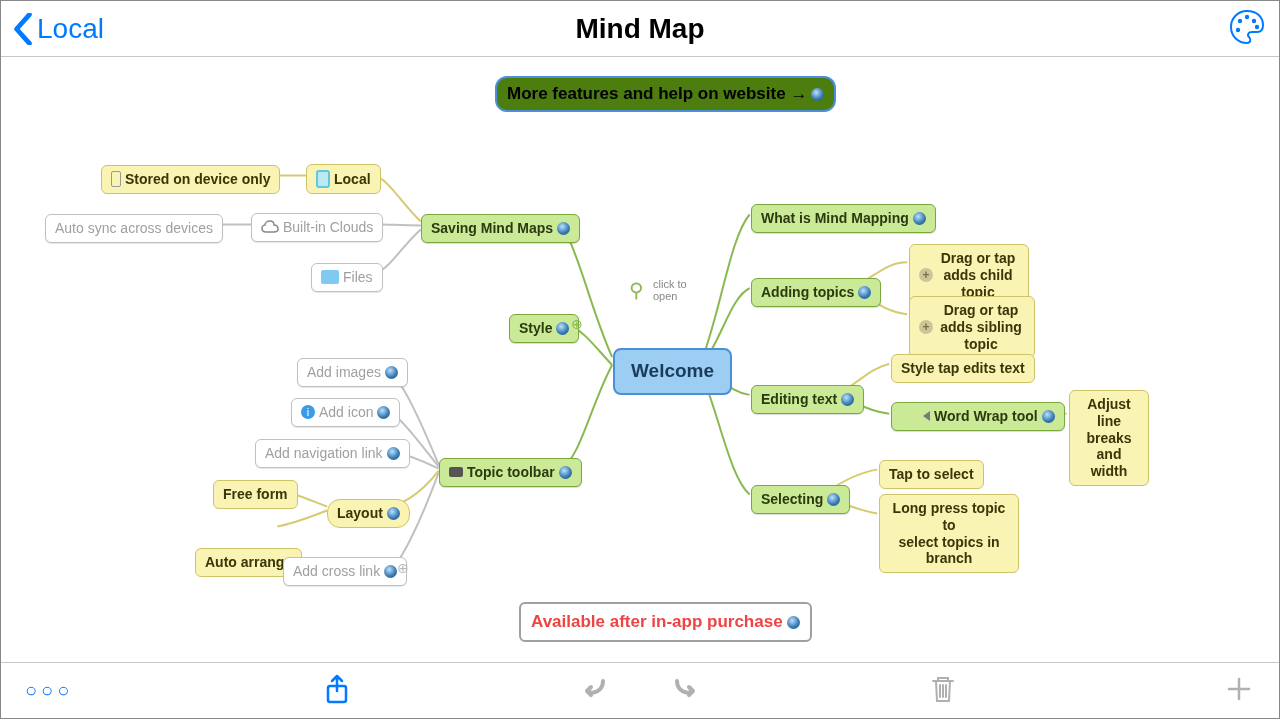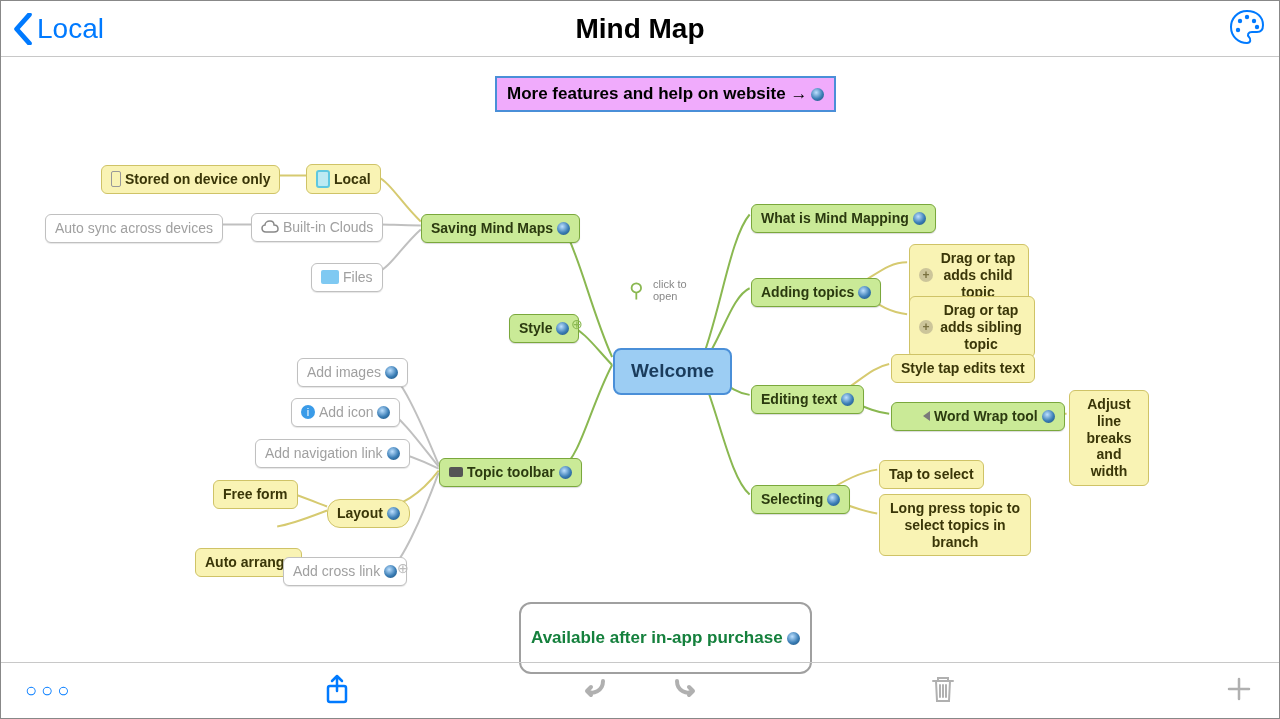--- a/index.html
+++ b/index.html
@@ -16,22 +16,22 @@
   .toolbar-left { display:flex; align-items:center; }
   .toolbar-center { display:flex; align-items:center; gap: 58px; position:absolute; left:50%; transform:translateX(-50%); }
   .toolbar svg { width: 32px; height: 32px; }
   .dots { color:#007aff; font-size:20px; letter-spacing:4px; cursor:pointer; }
 
   .node { position: absolute; border-radius: 6px; padding: 5px 9px; font-size: 14px; font-weight: 600; color: #2b3a0f; text-align: center; line-height: 1.2; display: inline-flex; align-items: center; gap: 4px; white-space: nowrap; }
   .green { background: #caea97; border: 1px solid #7aa83c; box-shadow: 0 1px 1px rgba(0,0,0,.15); }
   .yellow { background: #f9f3b4; border: 1px solid #cfc367; color: #3a3608; }
   .gray { background: #fff; border: 1px solid #c0c0c0; color: #a0a0a0; font-weight: 500; box-shadow: 0 1px 1px rgba(0,0,0,.1); }
   .central { background: #9ccdf3; border: 2px solid #4a8fd8; font-size: 19px; font-weight: 700; color: #1a3c5c; padding: 10px 16px; border-radius: 8px; }
-  .top-banner { background: #f0abfc; border: 2px solid #4a8fd8; font-size: 17px; color: #000; font-weight: 600; padding: 6px 10px; border-radius: 0; }
-  .bottom-banner { background: #fff; border: 2px solid #a0a0a0; font-size: 17px; color: #15803d; font-weight: 600; padding: 24px 10px; border-radius: 12px; }
+  .top-banner { background: #4d7c0f; border: 2px solid #4a8fd8; font-size: 17px; color: #000; font-weight: 600; padding: 6px 10px; border-radius: 12px; }
+  .bottom-banner { background: #fff; border: 2px solid #a0a0a0; font-size: 17px; color: #ef4444; font-weight: 600; padding: 8px 10px; border-radius: 6px; }
   .multiline { white-space: normal; }
   .globe { display:inline-block; width:13px; height:13px; border-radius:50%; background: radial-gradient(circle at 40% 35%, #bde0ff 0%, #3a7db5 55%, #1a4a73 100%); vertical-align:middle; flex-shrink:0; }
   .plus-circle { width:14px; height:14px; border-radius:50%; background:#ccc59a; color:#7a7240; display:inline-flex; align-items:center; justify-content:center; font-size:12px; font-weight:bold; flex-shrink:0;}
   .tri-left { width:0; height:0; border-top:5px solid transparent; border-bottom:5px solid transparent; border-right:7px solid #7a7a7a; flex-shrink:0;}
   .note-text { position:absolute; font-size:11px; color:#888; text-align:left; line-height:1.1; }
   svg.lines { position:absolute; top:0; left:0; width:100%; height:100%; pointer-events:none; }
   svg.lines path { fill:none; stroke:#8ab851; stroke-width:2; }
   svg.lines path.graystroke { stroke:#c0c0c0; }
   svg.lines path.yellowstroke { stroke:#d6ca70; }
 </style>
@@ -135,21 +135,21 @@
         <span class="tri-left"></span>
         <span>Word Wrap tool</span>
         <span class="globe"></span>
       </div>
     <div class="node yellow multiline" style="left:1068px; top:332px; width:80px;">Adjust<br>line breaks<br>and width</div>
     <div class="node green" style="left:750px; top:427px;">
         <span>Selecting</span>
         <span class="globe"></span>
       </div>
     <div class="node yellow" style="left:878px; top:402px;">Tap to select</div>
-    <div class="node yellow multiline" style="left:878px; top:436px; width:152px;">Long press topic to<br>select topics in branch</div>
+    <div class="node yellow multiline" style="left:878px; top:436px; width:140px;">Long press topic to<br>select topics in branch</div>
 
     <div class="node green" style="left:508px; top:256px;">
         <span>Style</span>
         <span class="globe"></span>
       </div>
     <div style="position:absolute; left:570px; top:258px; color:#8ab851; font-size:14px;">⊕</div>
 
     <div class="node green" style="left:420px; top:156px;">
         <span>Saving Mind Maps</span>
         <span class="globe"></span>

